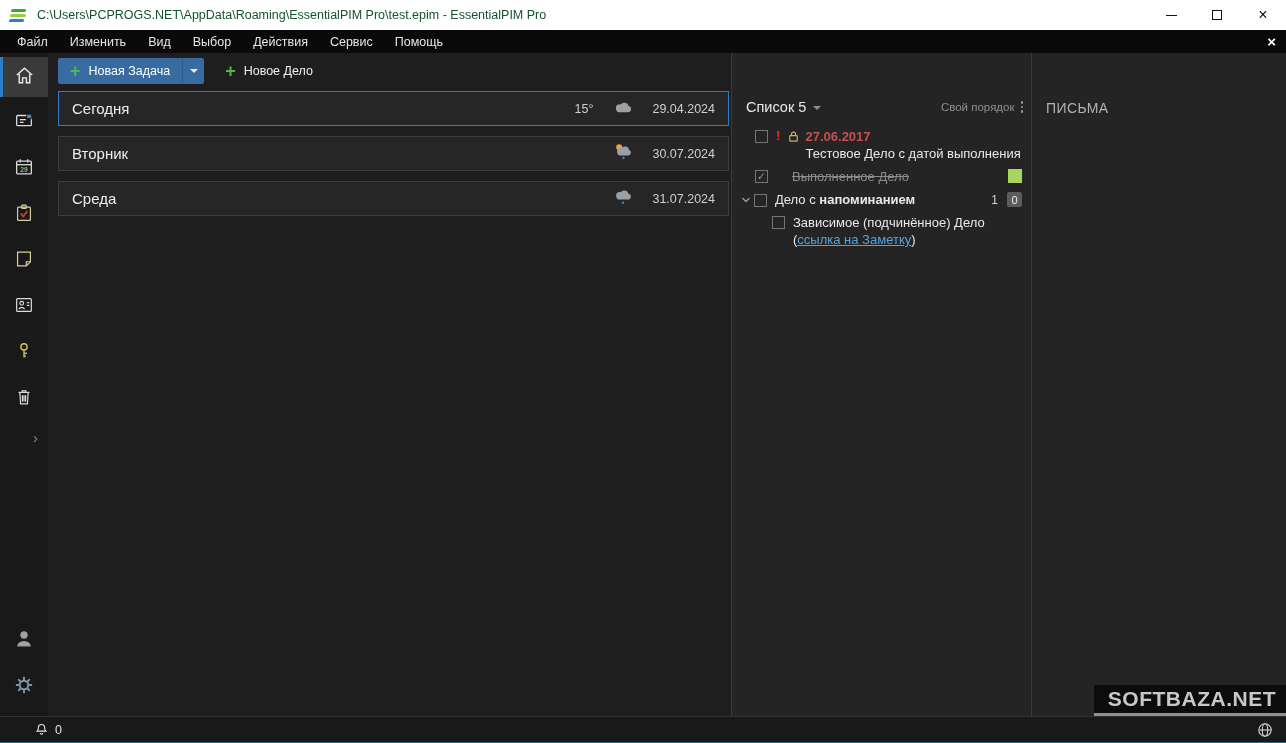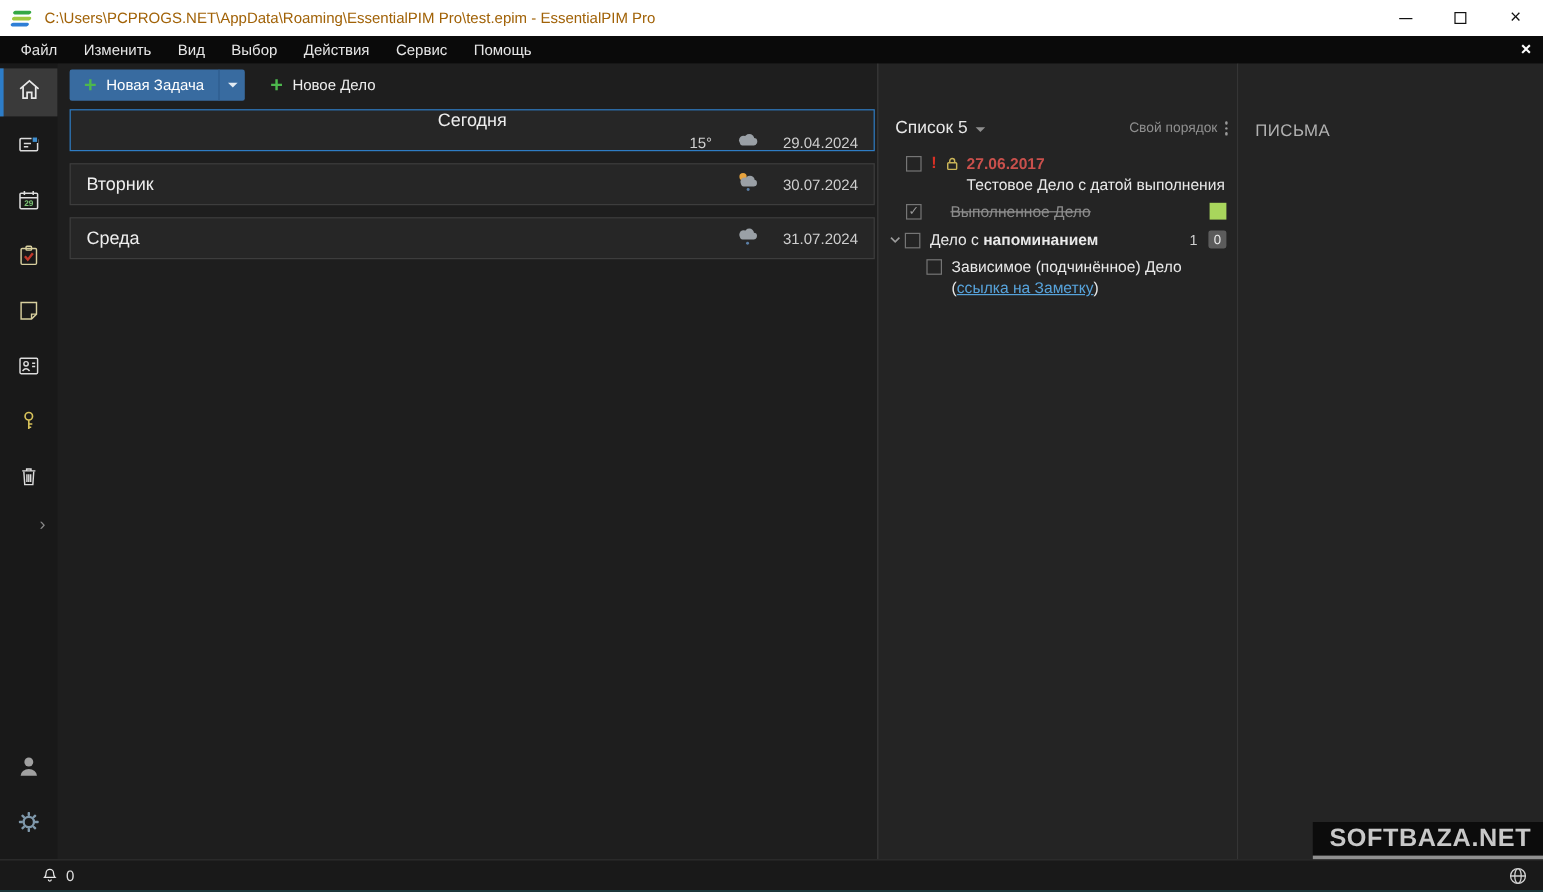--- a/index.html
+++ b/index.html
@@ -7,21 +7,21 @@
   body { font-family:"Liberation Sans", sans-serif; background:#1e1e1e; }
   .app { width:1286px; height:743px; display:flex; flex-direction:column; border-bottom:1px solid #1d6f7a; }
 
   
   .titlebar { height:30px; background:#ffffff; display:flex; align-items:center; flex:0 0 auto; }
   .applogo { width:20px; height:18px; margin:0 8px 0 9px; display:flex; flex-direction:column; justify-content:center; gap:2px; }
   .applogo i { display:block; height:3px; border-radius:2px; transform:skewX(-14deg); }
   .applogo .s1{ background:#35a845; width:15px; margin-left:2px;}
   .applogo .s2{ background:#9ec940; width:16px; margin-left:1px;}
   .applogo .s3{ background:#2f7fd6; width:15px; }
-  .wtitle { font-size:12.5px; color:#a16207; white-space:nowrap; }
+  .wtitle { font-size:12.5px; color:#14532d; white-space:nowrap; }
   .winbtns { margin-left:auto; display:flex; height:100%; }
   .winbtn { width:46px; height:100%; display:flex; align-items:center; justify-content:center; cursor:default; }
   .g-min { width:11px; height:1px; background:#111; display:block; }
   .g-max { width:10px; height:10px; border:1px solid #111; display:block; }
   .g-close { font-size:16px; color:#111; line-height:1; }
 
   
   .menubar { height:23px; background:#0a0a0a; display:flex; align-items:center; padding:0 10px 0 6px; flex:0 0 auto; }
   .menu-item { color:#e6e6e6; font-size:12.5px; padding:0 11px; }
   .menubar-close { margin-left:auto; color:#ffffff; font-size:15px; font-weight:bold; line-height:1; }
@@ -45,21 +45,21 @@
   .toolbar { height:36px; display:flex; align-items:center; padding-left:10px; gap:13px; flex:0 0 auto; }
   .btn-task { display:flex; background:#386ba0; border-radius:2px; height:26px; }
   .btn-task-main { display:flex; align-items:center; gap:8px; padding:0 12px; color:#fff; font-size:12.5px; }
   .btn-task-arrow { width:22px; display:flex; align-items:center; justify-content:center; border-left:1px solid #2e5c8d; }
   .tri-down { width:0; height:0; border-left:4px solid transparent; border-right:4px solid transparent; border-top:4px solid #e3ebf3; }
   .plus { color:#4db84d; font-size:18px; font-weight:700; line-height:1; }
   .btn-todo { display:flex; align-items:center; gap:8px; color:#efefef; font-size:12.5px; padding:0 8px; height:26px; }
 
   .cards { padding:2px 2px 0 10px; display:flex; flex-direction:column; gap:10px; }
   .day-card { height:35px; background:#262626; border:1px solid #3d3d3d; display:flex; align-items:center; padding:0 13px; }
-  .day-card.selected { border-color:#2e7cc4;flex-direction:column; }
+  .day-card.selected { border-color:#2e7cc4; }
   .day-name { color:#eeeeee; font-size:15px; }
   .day-right { margin-left:auto; display:flex; align-items:center; gap:20px; }
   .temp, .day-date { color:#cfcfcf; font-size:12.5px; }
 
   
   .tasks-panel { width:301px; flex:0 0 auto; background:#242424; border-left:1px solid #3a3a3a; border-right:1px solid #3a3a3a; }
   .tp-header { margin-top:46px; display:flex; align-items:center; padding:0 8px 10px 14px; }
   .tp-title { color:#e8e8e8; font-size:14.5px; display:flex; align-items:center; gap:7px; }
   .caret { width:0; height:0; border-left:4px solid transparent; border-right:4px solid transparent; border-top:4px solid #8f8f8f; margin-top:2px; }
   .tp-sort { margin-left:auto; color:#8f8f8f; font-size:11.5px; display:flex; align-items:center; gap:6px; }

